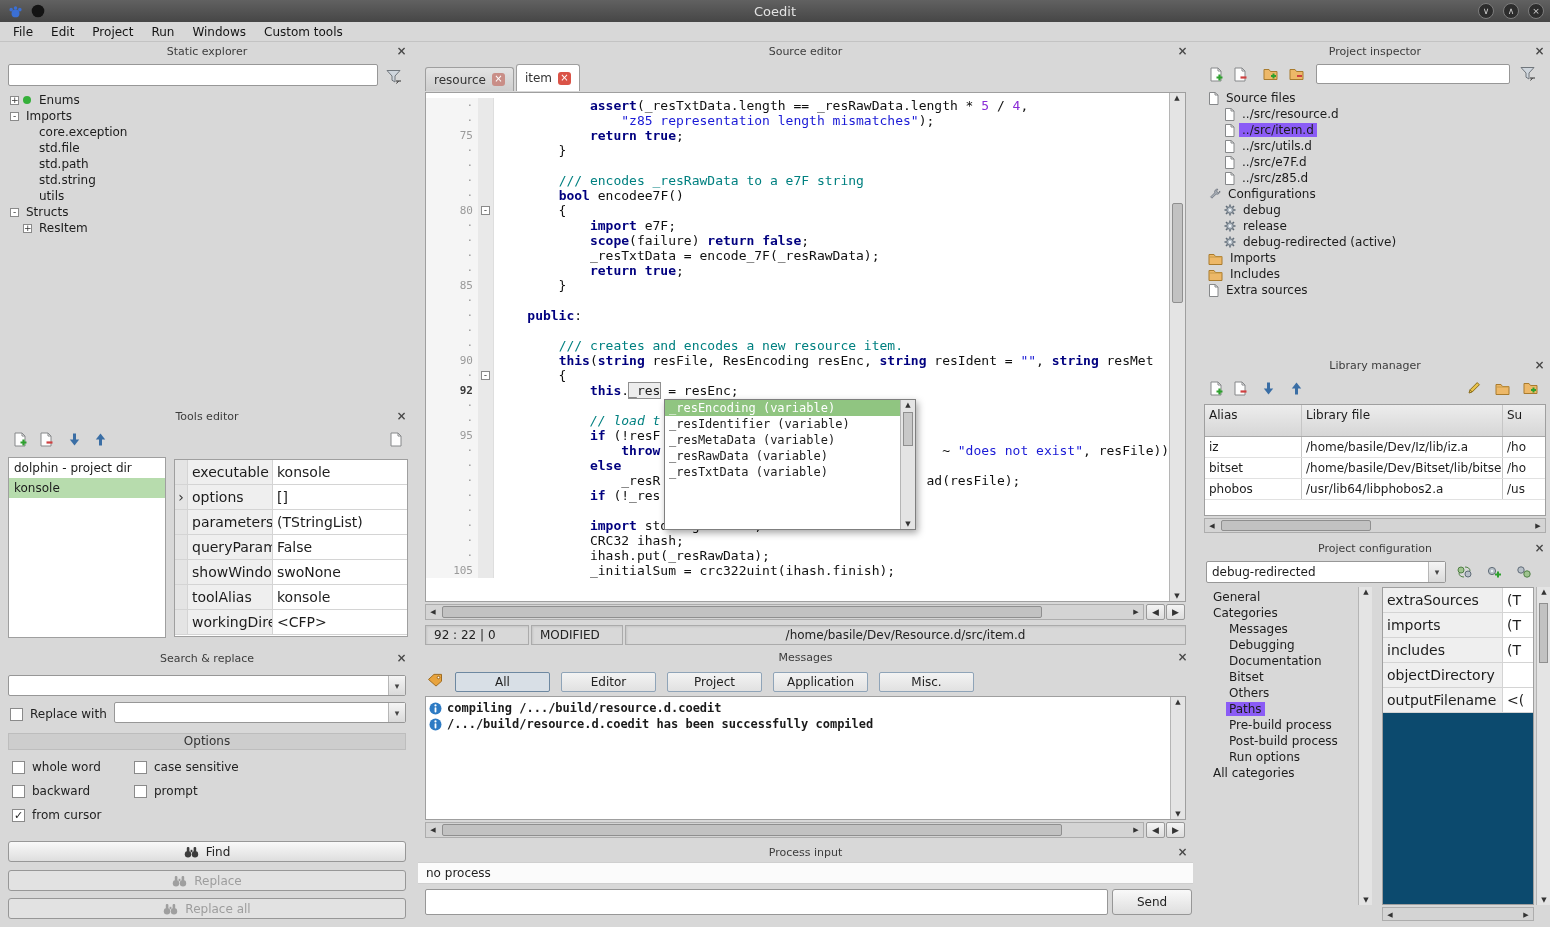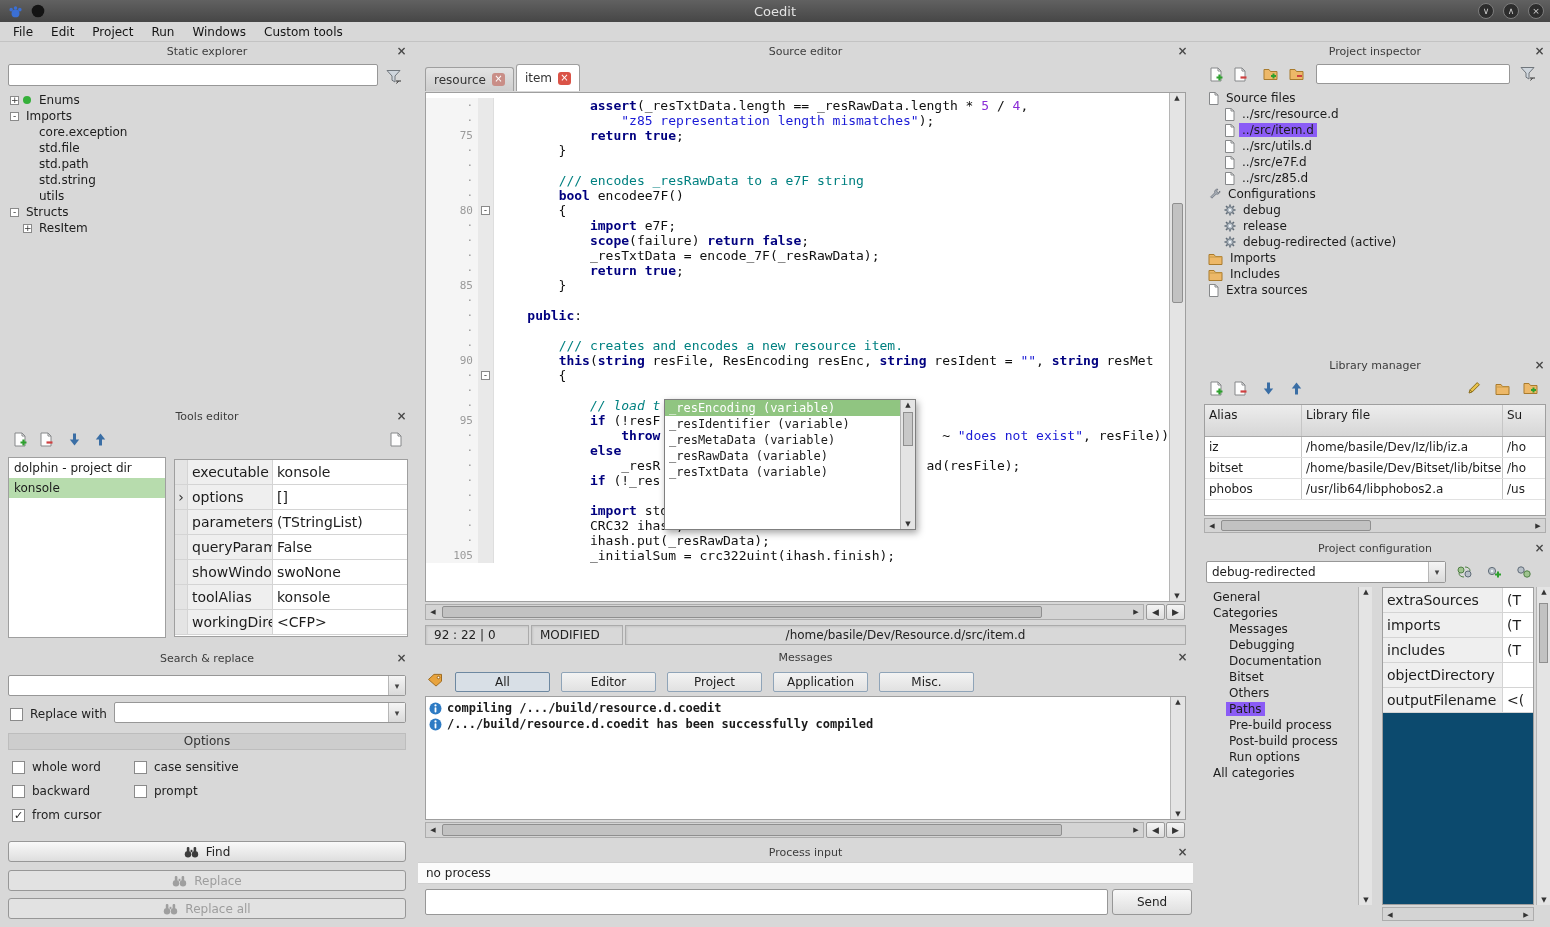--- a/index.html
+++ b/index.html
@@ -384,20 +384,21 @@
         <div class="cline"><span class="ln">·</span><span class="fs"></span><span class="ct"><span class="p">            </span><span class="k">scope</span><span class="p">(failure) </span><span class="k">return</span><span class="p"> </span><span class="k">false</span><span class="p">;</span></span></div>
         <div class="cline"><span class="ln">·</span><span class="fs"></span><span class="ct"><span class="p">            _resTxtData = encode_7F(_resRawData);</span></span></div>
         <div class="cline"><span class="ln">·</span><span class="fs"></span><span class="ct"><span class="p">            </span><span class="k">return</span><span class="p"> </span><span class="k">true</span><span class="p">;</span></span></div>
         <div class="cline"><span class="ln">85</span><span class="fs"></span><span class="ct"><span class="p">        }</span></span></div>
         <div class="cline"><span class="ln">·</span><span class="fs"></span><span class="ct"></span></div>
         <div class="cline"><span class="ln">·</span><span class="fs"></span><span class="ct"><span class="p">    </span><span class="k">public</span><span class="p">:</span></span></div>
         <div class="cline"><span class="ln">·</span><span class="fs"></span><span class="ct"></span></div>
         <div class="cline"><span class="ln">·</span><span class="fs"></span><span class="ct"><span class="p">        </span><span class="c">/// creates and encodes a new resource item.</span></span></div>
         <div class="cline"><span class="ln">90</span><span class="fs"></span><span class="ct"><span class="p">        </span><span class="k">this</span><span class="p">(</span><span class="k">string</span><span class="p"> resFile, ResEncoding resEnc, </span><span class="k">string</span><span class="p"> resIdent = </span><span class="s">""</span><span class="p">, </span><span class="k">string</span><span class="p"> resMet</span></span></div>
         <div class="cline"><span class="ln">·</span><span class="fs"><span class="foldbox">-</span></span><span class="ct"><span class="p">        {</span></span></div>
+        <div class="cline"><span class="ln cur">92</span><span class="fs"></span><span class="ct"><span class="p">            </span><span class="k">this</span><span class="p">.</span><span class="hl">_res</span><span class="p"> = resEnc;</span></span></div>
         <div class="cline"><span class="ln">·</span><span class="fs"></span><span class="ct"></span></div>
         <div class="cline"><span class="ln">·</span><span class="fs"></span><span class="ct"><span class="p">            </span><span class="ci">// load t</span></span></div>
         <div class="cline"><span class="ln">95</span><span class="fs"></span><span class="ct"><span class="p">            </span><span class="k">if</span><span class="p"> (!resF</span></span></div>
         <div class="cline"><span class="ln">·</span><span class="fs"></span><span class="ct"><span class="p">                </span><span class="k">throw</span><span class="p">                                    </span><span class="p">~ </span><span class="s">"does not exist"</span><span class="p">, resFile));</span></span></div>
         <div class="cline"><span class="ln">·</span><span class="fs"></span><span class="ct"><span class="p">            </span><span class="k">else</span></span></div>
         <div class="cline"><span class="ln">·</span><span class="fs"></span><span class="ct"><span class="p">                _resR</span><span class="p">                                  </span><span class="p">ad(resFile);</span></span></div>
         <div class="cline"><span class="ln">·</span><span class="fs"></span><span class="ct"><span class="p">            </span><span class="k">if</span><span class="p"> (!_res</span></span></div>
         <div class="cline"><span class="ln">·</span><span class="fs"></span><span class="ct"></span></div>
         <div class="cline"><span class="ln">·</span><span class="fs"></span><span class="ct"><span class="p">            </span><span class="k">import</span><span class="p"> std.digest.crc;</span></span></div>
         <div class="cline"><span class="ln">·</span><span class="fs"></span><span class="ct"><span class="p">            CRC32 ihash;</span></span></div>

